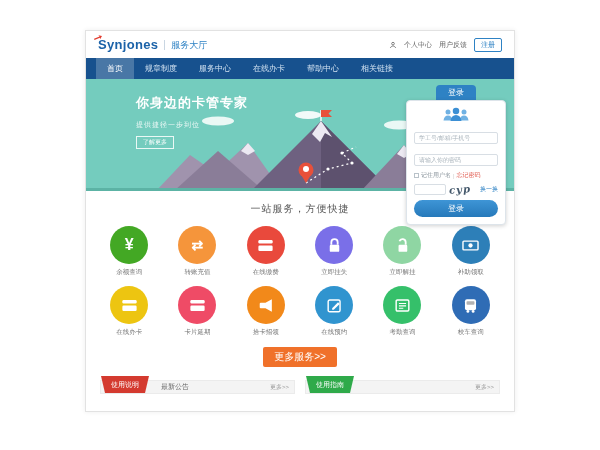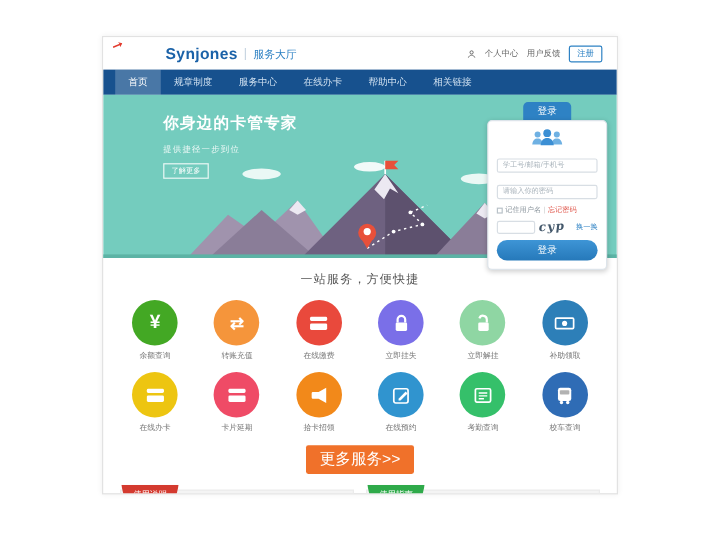--- a/index.html
+++ b/index.html
@@ -6,39 +6,39 @@
   html,body { width:600px; height:450px; background:#ffffff; overflow:hidden;
     font-family:"Liberation Sans", sans-serif; }
   .canvas { position:relative; width:600px; height:450px; background:#fff; }
   .site { position:absolute; left:85px; top:30px; width:430px; height:382px;
     background:#fff; border:1px solid #e2e2e2; box-shadow:0 0 5px rgba(0,0,0,.07);
     overflow:hidden; }
 
   
   .site-header { height:27px; display:flex; align-items:center;
     justify-content:space-between; padding:0 12px; background:#fff; }
-  .logo-wrap { display:flex; align-items:center; gap:6px;margin-left:40px; }
+  .logo-wrap { display:flex; align-items:center; gap:6px; }
   .logo { position:relative; font-size:13px; font-weight:bold; color:#1b62a8;
     letter-spacing:.3px; }
   .logo-arrow { position:absolute; left:8px; top:3px; width:8px; height:8px; }
   .site-name { font-size:9px; color:#2e82c4; border-left:1px solid #c9d6e2;
     padding-left:6px; line-height:10px; }
   .user-menu { display:flex; align-items:center; gap:7px; font-size:7px; color:#666; }
   .user-menu .link { cursor:pointer; }
   .btn-register { border:1px solid #2e82c4; color:#2e82c4; font-size:7px;
     padding:1px 6px; border-radius:2px; background:#fff; cursor:pointer; }
 
   
   .nav { height:21px; background:#17518e; display:flex; padding-left:10px; }
   .nav-item { font-size:8px; color:#cfe0f0; line-height:21px; padding:0 11px;
     cursor:pointer; white-space:nowrap; }
   .nav-item.active { background:rgba(255,255,255,.22); color:#fff; }
 
   
-  .hero { position:relative; height:136px; background:#74ccbe; overflow:visible; }
+  .hero { position:relative; height:112px; background:#74ccbe; overflow:visible; }
   .hero-copy { position:absolute; left:50px; top:15px; z-index:2; }
   .hero-title { font-size:13px; font-weight:bold; color:#fff; letter-spacing:1px; }
   .hero-sub { font-size:7px; color:rgba(255,255,255,.88); margin-top:8px;
     letter-spacing:1px; }
   .hero-cta { display:inline-block; margin-top:6px; font-size:6px; color:#fff;
     border:1px solid rgba(255,255,255,.85); padding:1px 6px; cursor:pointer; }
   .mountains { position:absolute; left:70px; bottom:0; width:290px; height:84px; }
   .hero-ground { position:absolute; left:0; bottom:0; width:100%; height:3px;
     background:#5cb3a5; }
 
@@ -76,21 +76,21 @@
   .section-title { font-size:10px; color:#555; letter-spacing:1px; }
   .svc-grid { width:410px; margin:10px auto 0; display:grid;
     grid-template-columns:repeat(6,1fr); row-gap:9px; }
   .svc { cursor:pointer; }
   .svc-circle { width:38px; height:38px; border-radius:50%; margin:0 auto;
     display:flex; align-items:center; justify-content:center; }
   .svc-circle .glyph { color:#fff; font-size:16px; font-weight:bold; line-height:1; }
   .svc-circle svg { width:19px; height:19px; }
   .svc-label { font-size:6.5px; color:#777; margin-top:4px; }
   .btn-more { display:inline-block; margin-top:10px; background:#f0712a;
-    color:#fff; font-size:13px; padding:3px 11px; border-radius:2px; cursor:pointer; }
+    color:#fff; font-size:10px; padding:3px 11px; border-radius:2px; cursor:pointer; }
 
   
   .announce { margin-top:13px; text-align:center; }
   .ann-cols { display:flex; gap:10px; padding:0 14px; margin-top:9px; text-align:left; }
   .ann-col { flex:1; }
   .ann-bar { background:#f4f4f4; border:1px solid #ebebeb; height:14px;
     display:flex; align-items:center; }
   .ribbon { height:17px; line-height:17px; margin-top:-5px; padding:0 10px;
     color:#fff; font-size:7px; cursor:pointer;
     clip-path:polygon(0 0,100% 0,calc(100% - 4px) 100%,4px 100%); }

